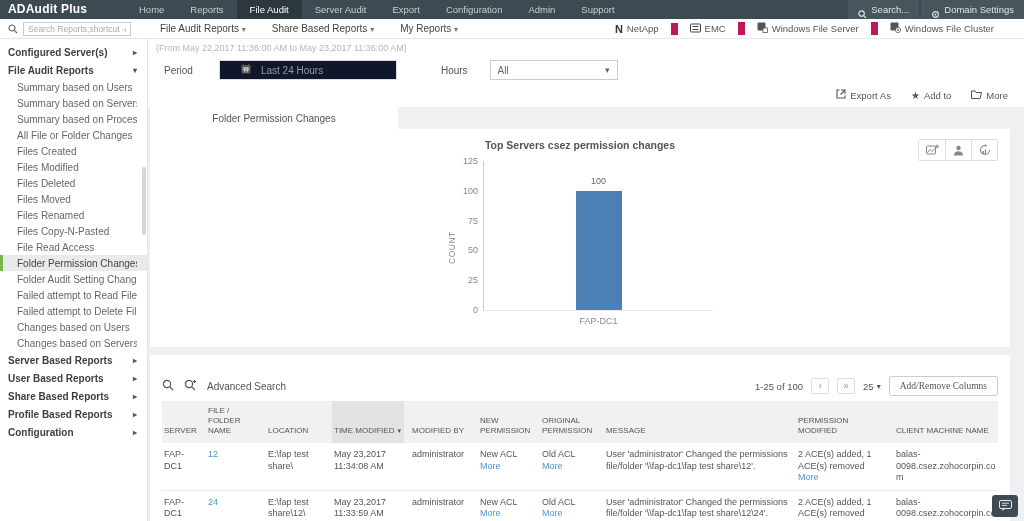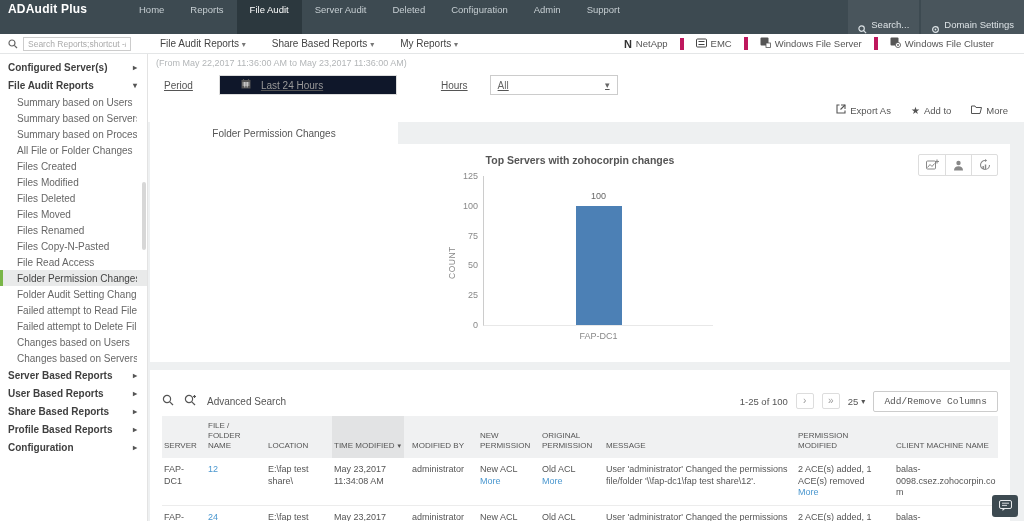--- a/index.html
+++ b/index.html
@@ -1,56 +1,56 @@
 <!DOCTYPE html>
 <html><head>
 <meta charset="utf-8">
 <style>
   * { margin:0; padding:0; box-sizing:border-box; }
   html,body { width:1024px; height:521px; overflow:hidden; background:#fff;
     font-family:"Liberation Sans", sans-serif; }
   .page { width:1024px; height:521px; display:flex; flex-direction:column; position:relative; }
 
   
-  .topbar { height:34px; background:#3d4a51; display:flex; align-items:stretch; flex-shrink:0; }
+  .topbar { height:19px; background:#3d4a51; display:flex; align-items:stretch; flex-shrink:0; }
   .brand { color:#fff; font-weight:bold; font-size:12px; line-height:19px; padding-left:8px; width:126px; letter-spacing:.2px; }
   .topnav { display:flex; }
   .topnav-item { color:#c6ced2; font-size:9.5px; line-height:19px; padding:0 13px; cursor:pointer; }
   .topnav-item.active { background:#2c383e; color:#fff; }
   .topbar-right { margin-left:auto; display:flex; }
   .topbtn { background:#49555c; color:#dde3e6; font-size:9.5px; line-height:19px; padding:0 10px; margin-left:2px; display:flex; align-items:flex-end; gap:4px; cursor:pointer; }
   .topbtn svg { display:block; }
 
   
   .subbar { height:20px; border-bottom:1px solid #e4e6e7; display:flex; align-items:center; flex-shrink:0; background:#fff; }
   .sb-search { display:flex; align-items:center; gap:5px; padding-left:8px; width:148px; }
   .sb-search input { width:108px; height:14px; border:1px solid #ccc; font-size:8.5px; padding:0 4px; color:#555; font-family:"Liberation Sans",sans-serif; }
   .sb-search input::placeholder { color:#aaa; }
   .sb-menus { display:flex; gap:26px; padding-left:12px; }
   .sb-menu { font-size:10px; color:#444; cursor:pointer; }
   .sb-menu .caret { color:#777; font-size:8px; }
   .sb-right { margin-left:auto; display:flex; align-items:center; padding-right:18px; }
   .sb-link { display:flex; align-items:center; gap:4px; font-size:9.5px; color:#555; padding:0 12px; cursor:pointer; }
-  .sb-link + .sb-link { border-left:4px solid #be185d; }
+  .sb-link + .sb-link { border-left:7px solid #be185d; }
   .netapp-n { font-weight:bold; font-size:11px; color:#333; }
 
   
   .body-row { flex:1; display:flex; min-height:0; }
   .sidebar { width:148px; border-right:1px solid #e3e3e3; background:#fff; padding-top:4px; position:relative; flex-shrink:0; }
   .side-item { font-size:10px; color:#666; padding:2px 8px; height:16px; display:flex; align-items:center; cursor:pointer; }
   .side-item:not(.child) { color:#3f3f3f; font-weight:bold; height:18px; }
   .side-item.child { padding-left:17px; }
   .side-item.selected { background:#e9eaea; box-shadow:inset 3px 0 0 #7ab648; color:#444; }
   .side-label { flex:1; white-space:nowrap; overflow:hidden; }
   .side-arrow { color:#555; font-size:8px; padding-right:2px; }
   .side-scrollthumb { position:absolute; right:1px; top:128px; width:4px; height:68px; background:#d7d7d7; border-radius:2px; }
 
   .content { flex:1; display:flex; flex-direction:column; min-width:0; }
   .daterange { font-size:9px; color:#b3b6b8; padding:4px 0 0 8px; height:14px; }
-  .filter-row { display:flex; align-items:center; margin:7px 0 0 16px; font-size:10px; color:#555;text-decoration:underline; }
+  .filter-row { display:flex; align-items:center; margin:7px 0 0 16px; font-size:10px; color:#555; }
   .period-box { width:178px; height:20px; margin-left:26px; background:#0f172a; border:1px solid #ddd; display:flex; align-items:center; gap:10px; padding:0 21px; color:#999; cursor:pointer; }
   .hours-label { margin-left:44px; }
   .hours-select { width:128px; height:20px; margin-left:22px; border:1px solid #ccc; background:#fff; display:flex; align-items:center; justify-content:space-between; padding:0 7px; color:#666; cursor:pointer; }
   .hours-select .caret { color:#666; font-size:9px; }
   .actions-row { display:flex; justify-content:flex-end; align-items:center; gap:20px; margin:9px 16px 6px 0; font-size:9.5px; color:#555; }
   .action { display:flex; align-items:center; gap:4px; cursor:pointer; }
   .action .star { color:#555; font-size:10px; }
 
   .cards-wrap { flex:1; background:#eef0f1; padding:0 14px 0 2px; display:flex; flex-direction:column; min-height:0; }
   .tabstrip { height:22px; display:flex; flex-shrink:0; }
@@ -74,21 +74,21 @@
   .card-gap { height:8px; flex-shrink:0; }
 
   
   .table-card { background:#fff; flex:1; min-height:0; padding:16px 12px; display:flex; flex-direction:column; }
   .search-row { height:30px; display:flex; align-items:center; gap:10px; flex-shrink:0; }
   .adv-label { font-size:10px; color:#555; cursor:pointer; }
   .pag { margin-left:auto; display:flex; align-items:center; gap:8px; font-size:9.5px; color:#555; }
   .pg-btn { width:18px; height:16px; border:1px solid #ddd; border-radius:2px; display:flex; align-items:center; justify-content:center; color:#999; font-size:10px; line-height:1; cursor:pointer; background:#fff; }
   .pg-size { display:flex; align-items:center; gap:3px; cursor:pointer; }
   .pg-size .caret { font-size:8px; color:#555; }
-  .add-remove { border:1px solid #ccc; border-radius:2px; background:#fff; padding:4px 10px; font-size:9.5px; color:#555; cursor:pointer; font-family:Liberation Mono, monospace; }
+  .add-remove { border:1px solid #ccc; border-radius:2px; background:#fff; padding:4px 10px; font-size:9.5px; color:#555; cursor:pointer; font-family:Liberation Serif, serif; }
 
   .grid { display:grid; grid-template-columns:38px 54px 60px 72px 62px 56px 58px 1fr 92px 104px; column-gap:6px; }
   .thead { background:#f0f1f2; flex-shrink:0; }
   .th { font-size:8px; color:#555; display:flex; align-items:flex-end; padding:5px 2px 7px 2px; line-height:10px; cursor:pointer; }
   .th.sorted { background:#e2e3e4; }
   .th .sort { font-size:7px; color:#555; margin-left:3px; }
   .tr { border-bottom:1px solid #ececec; }
   .td { font-size:9px; color:#555; padding:6px 2px; line-height:11.5px; word-wrap:break-word; }
   .link { color:#4a97cf; text-decoration:none; cursor:pointer; }
 
@@ -116,21 +116,21 @@
 
         <div class="topnav-item active">
           <span>File Audit</span>
         </div>
 
         <div class="topnav-item">
           <span>Server Audit</span>
         </div>
 
         <div class="topnav-item">
-          <span>Deleted</span>
+          <span>Export</span>
         </div>
 
         <div class="topnav-item">
           <span>Configuration</span>
         </div>
 
         <div class="topnav-item">
           <span>Admin</span>
         </div>
 
@@ -404,21 +404,21 @@
           <span>More</span>
         </div>
       </div>
 
       <div class="cards-wrap">
         <div class="tabstrip">
           <div class="tab-active">Folder Permission Changes</div>
         </div>
 
         <section class="chart-card">
-          <div class="chart-title">Top Servers with zohocorpin changes</div>
+          <div class="chart-title">Top Servers csez permission changes</div>
           <div class="chart-icons">
             <div class="chart-icon-btn">
               <svg width="13" height="12" viewBox="0 0 13 12">
                   <rect x="0.5" y="2" width="9" height="8" rx="1" fill="none" stroke="#888" stroke-width="1"></rect>
                   <path d="M1.5 8.5 L4 5.5 L6 7.5 L8.5 4.5" fill="none" stroke="#888" stroke-width="1"></path>
                   <line x1="11" y1="0.5" x2="11" y2="4.5" stroke="#888" stroke-width="1.1"></line>
                   <line x1="9" y1="2.5" x2="13" y2="2.5" stroke="#888" stroke-width="1.1"></line>
                 </svg>
             </div>
             <div class="chart-icon-btn">

